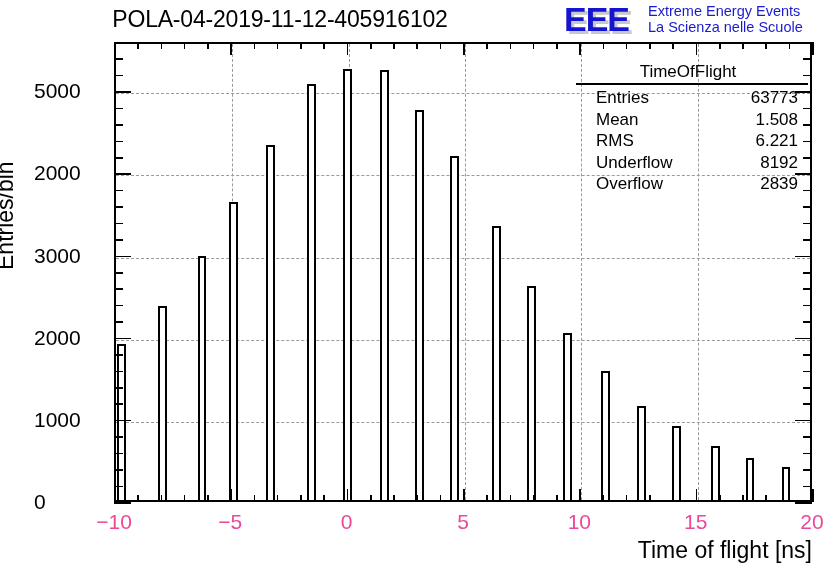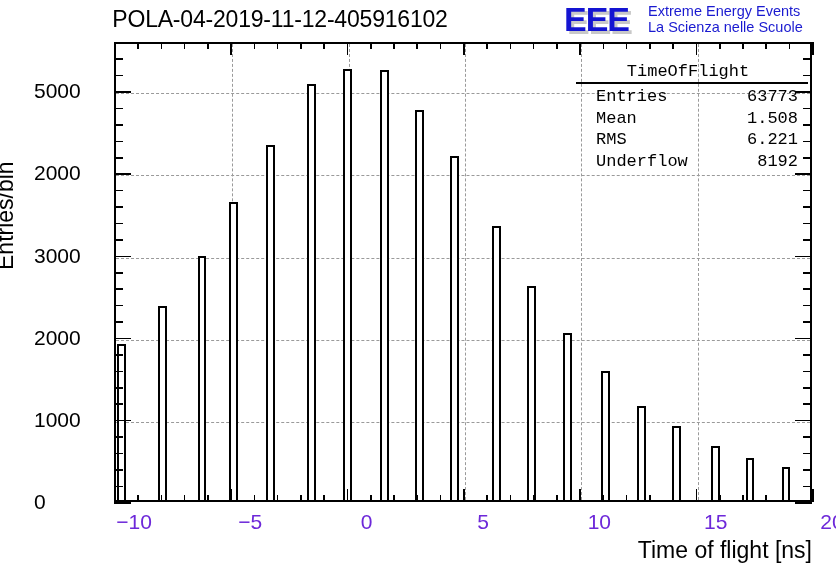--- a/index.html
+++ b/index.html
@@ -61,39 +61,38 @@
   .xt-top{width:1.6px;top:0;}
   .yt-right{height:1.6px;right:0;}
 
   
   .ylab{
     position:absolute;font-size:21px;color:#000;
     text-align:left;white-space:nowrap;
     transform:translateY(-50%);
   }
   .xlab{
-    position:absolute;font-size:21px;color:#6d28d9;
+    position:absolute;font-size:21px;color:#ec4899;
     text-align:center;white-space:nowrap;
     transform:translateX(-50%);
-    margin-left:20px;
   }
   .ytitle{
     position:absolute;left:-8px;top:270px;
     font-size:23px;color:#000;white-space:nowrap;
     transform:rotate(-90deg);transform-origin:left top;
   }
   .xtitle{
     position:absolute;right:24px;top:537px;
     font-size:23px;color:#000;white-space:nowrap;
   }
 
   
   .stats{
     position:absolute;left:576px;top:62px;width:232px;
-    font-size:17px;color:#000;font-family:Liberation Mono, monospace;
+    font-size:17px;color:#000;
   }
   .stats .sttitle{
     text-align:center;padding-bottom:1px;
     border-bottom:2px solid #000;margin-bottom:2px;
     padding-right:8px;
   }
   .stats .strow{
     display:flex;justify-content:space-between;
     padding:0 10px 0 20px;line-height:21.5px;
   }
@@ -298,16 +297,20 @@
           <span class="stval">1.508</span>
         </div>
         <div class="strow">
           <span class="stname">RMS</span>
           <span class="stval">6.221</span>
         </div>
         <div class="strow">
           <span class="stname">Underflow</span>
           <span class="stval">8192</span>
         </div>
+        <div class="strow">
+          <span class="stname">Overflow</span>
+          <span class="stval">2839</span>
+        </div>
       </div>
   </div>
 
 </div>
 
 </body></html>

